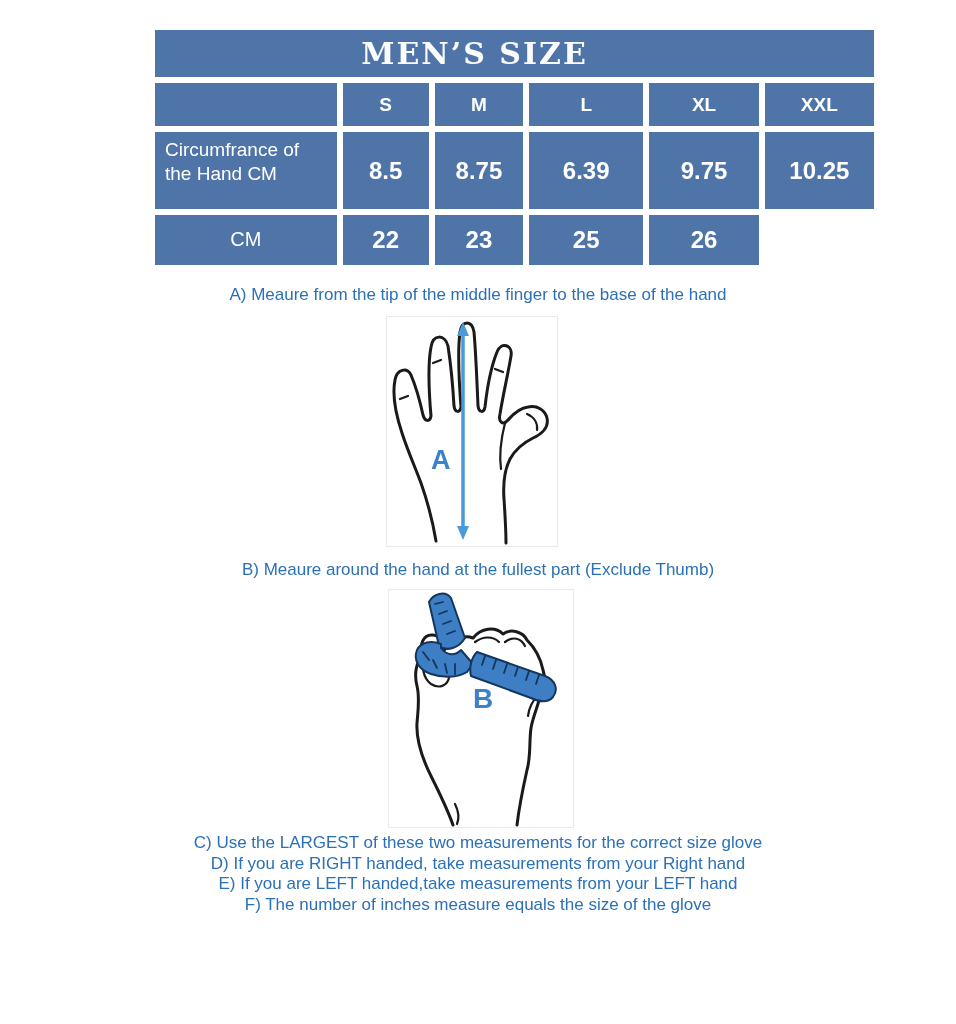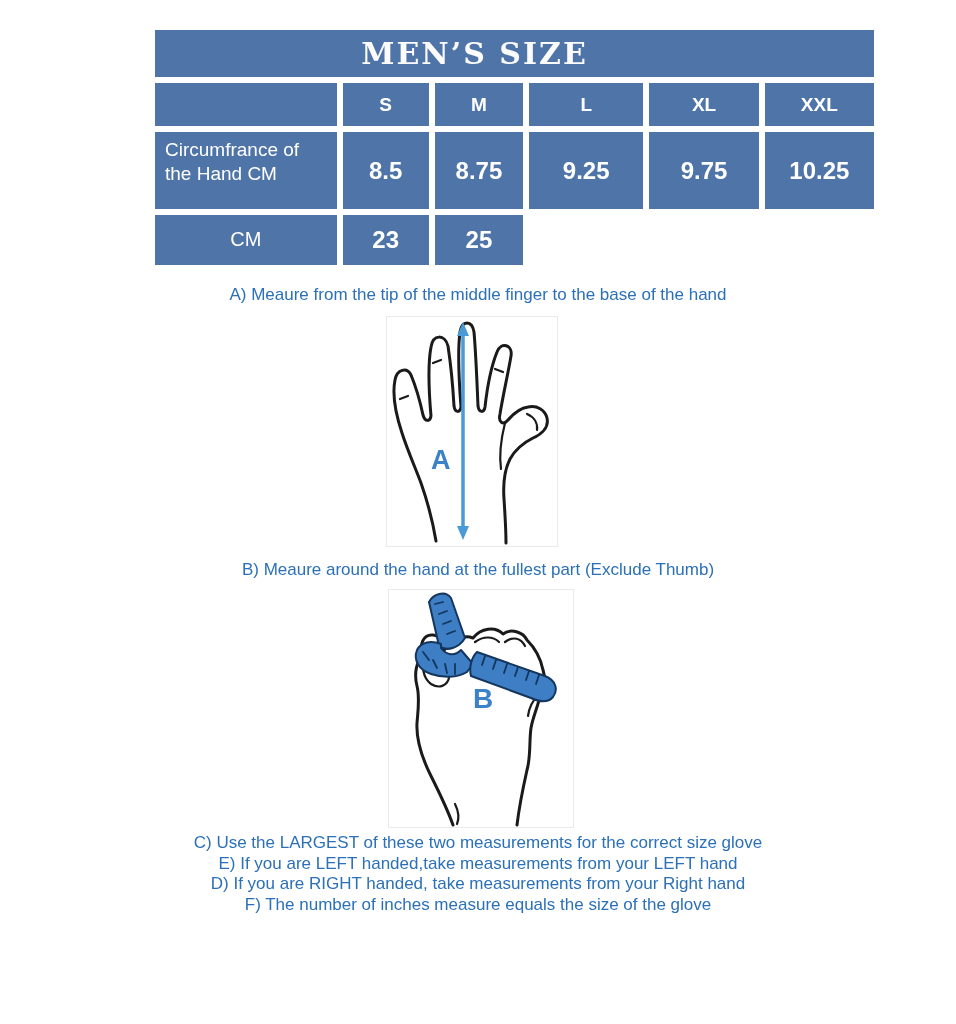--- a/index.html
+++ b/index.html
@@ -70,27 +70,29 @@
     <div class="cell size-head"></div>
     <div class="cell size-head">S</div>
     <div class="cell size-head">M</div>
     <div class="cell size-head">L</div>
     <div class="cell size-head">XL</div>
     <div class="cell size-head">XXL</div>
 
     <div class="cell row-label">Circumfrance of the Hand CM</div>
     <div class="cell num">8.5</div>
     <div class="cell num">8.75</div>
-    <div class="cell num">9.25</div>
+    <div class="cell num">6.39</div>
     <div class="cell num">9.75</div>
     <div class="cell num">10.25</div>
 
     <div class="cell row-label row-label-center">CM</div>
+    <div class="cell num">22</div>
     <div class="cell num">23</div>
     <div class="cell num">25</div>
+    <div class="cell num">26</div>
   </div>
 
   <div class="instr" id="instr-a">A) Meaure from the tip of the middle finger to the base of the hand</div>
 
   <div class="illus" id="illus-a">
     <svg viewBox="0 0 170 229">
       <g fill="none" stroke="#1a1a1a" stroke-width="3" stroke-linecap="round" stroke-linejoin="round">
         <path d="M 49,224
                  C 46,206 41,186 34,166
                  C 28,150 20,132 15,116
@@ -183,18 +185,18 @@
           <path d="M 129,77 L 126,86"></path>
         <path d="M 140,81 L 137,90"></path>
           <path d="M 150,85 L 147,94"></path>
       </g>
       <text x="84" y="118" class="illus-label" style="font-size:28px">B</text>
     </svg>
   </div>
 
   <div class="notes">
     <div>C) Use the LARGEST of these two measurements for the correct size glove</div>
+    <div>D) If you are RIGHT handed, take measurements from your Right hand</div>
     <div>E) If you are LEFT handed,take measurements from your LEFT hand</div>
-    <div>D) If you are RIGHT handed, take measurements from your Right hand</div>
     <div>F) The number of inches measure equals the size of the glove</div>
   </div>
 
 </div>
 
 </body></html>

